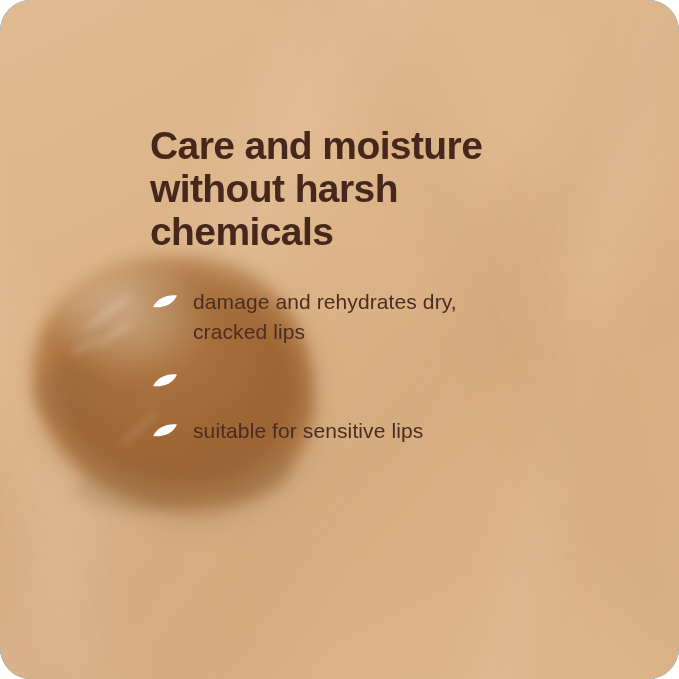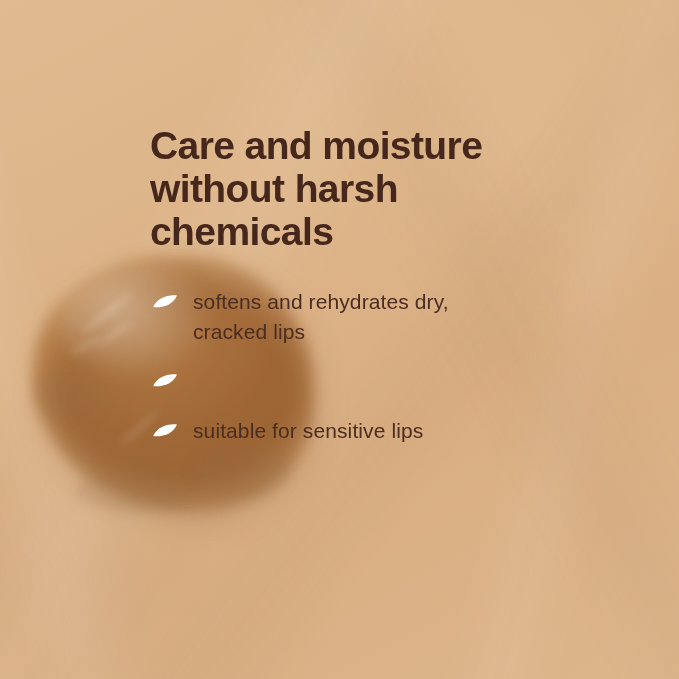--- a/index.html
+++ b/index.html
@@ -7,20 +7,21 @@
     padding: 0;
     background: #ffffff;
   }
   #canvas {
     position: relative;
     width: 679px;
     height: 679px;
     overflow: hidden;
     background: #0ea5e9;
     font-family: "Liberation Sans", sans-serif;
+    border-radius: 31px;
   }
 
   
   .bg-base {
     position: absolute;
     inset: 0;
     background:
       radial-gradient(ellipse 70% 55% at 78% 18%, rgba(226,189,148,0.55) 0%, rgba(226,189,148,0) 62%),
       radial-gradient(ellipse 60% 50% at 12% 85%, rgba(205,163,121,0.40) 0%, rgba(205,163,121,0) 65%),
       linear-gradient(152deg, #e0ba91 0%, #dcb387 38%, #d9ae82 62%, #ddb68c 100%);
@@ -208,21 +209,21 @@
 chemicals</h1>
 
     <ul class="benefit-list">
 
       <li class="benefit-item">
         <span class="leaf-icon">
           <svg width="30" height="30" viewBox="0 0 30 30" aria-hidden="true">
             <path d="M3.2 19.0 C7.0 10.0 17.5 6.2 27.0 7.4 C23.2 16.4 12.7 20.2 3.2 19.0 Z" fill="#ffffff"></path>
           </svg>
         </span>
-        <span class="benefit-text">softens and rehydrates dry,
+        <span class="benefit-text">damage and rehydrates dry,
 cracked lips</span>
       </li>
 
       <li class="benefit-item">
         <span class="leaf-icon">
           <svg width="30" height="30" viewBox="0 0 30 30" aria-hidden="true">
             <path d="M3.2 19.0 C7.0 10.0 17.5 6.2 27.0 7.4 C23.2 16.4 12.7 20.2 3.2 19.0 Z" fill="#ffffff"></path>
           </svg>
         </span>
       </li>

